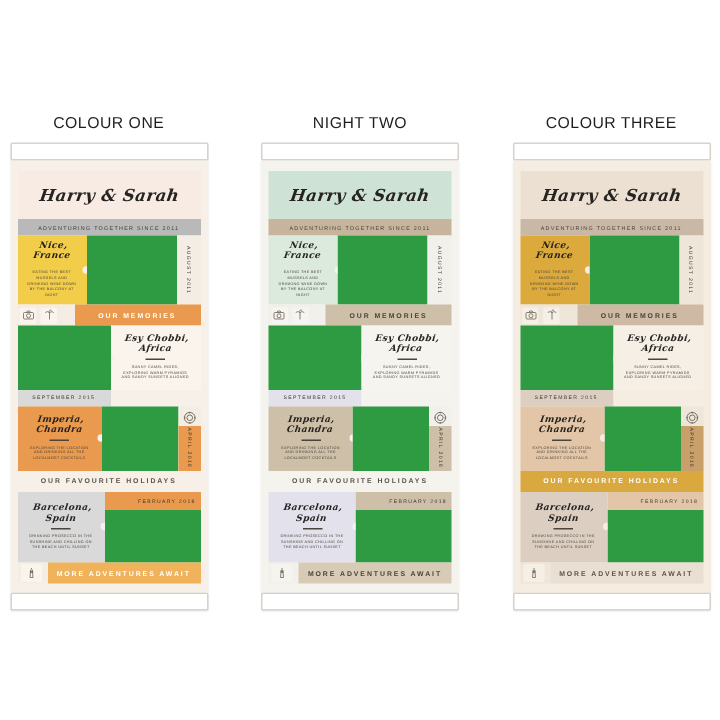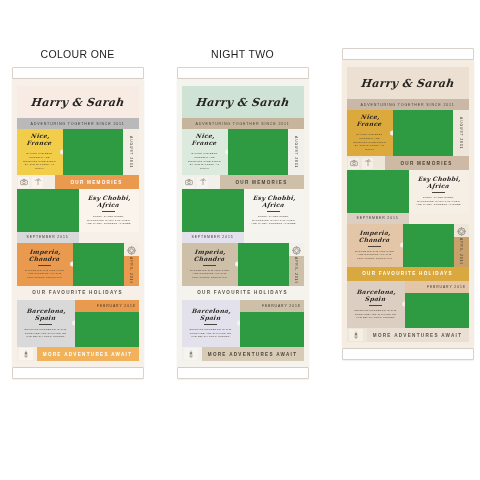--- a/index.html
+++ b/index.html
@@ -4,21 +4,21 @@
 <style>
   * { box-sizing: border-box; margin: 0; padding: 0; }
   html, body {
     width: 480px; height: 480px;
     background: #ffffff;
     font-family: "Liberation Sans", sans-serif;
     overflow: hidden;
   }
   #stage { position: relative; width: 480px; height: 480px; background:#fff; }
 
-  .columns { display: flex; justify-content: flex-end; gap: 20px; padding-top: 48px; }
+  .columns { display: flex; justify-content: space-between; gap: 20px; padding-top: 76px; }
   .column { width: 145px; display: flex; flex-direction: column; align-items: center; }
 
   .col-title {
     font-size: 10.5px; letter-spacing: .35px; color: #1e1e1e;
     text-align: center; margin-bottom: 7px; white-space: nowrap;
     font-family: "Liberation Sans", sans-serif;
   }
 
   
   .hanger {
@@ -305,20 +305,21 @@
                 </div>
               </div>
               <div class="band big" style="flex: 1 1 0%; background: rgb(215, 203, 182); color: rgb(74, 67, 56);">MORE ADVENTURES AWAIT</div>
             </div>
             <div style="flex: 1 1 0%; background: rgb(244, 243, 238);"></div>
           </div>
         </div>
         <div class="hanger bottom"></div>
       </div>
       <div class="column">
+        <div class="col-title">COLOUR THREE</div>
         <div class="hanger"></div>
         <div class="poster-wrap">
           <div class="poster" style="background: rgb(245, 236, 226);">
             <div class="p-head" style="background: rgb(236, 224, 210);">
               <div class="script">Harry &amp; Sarah</div>
             </div>
             <div class="band" style="background: rgb(201, 184, 166); color: rgb(74, 67, 56);">ADVENTURING TOGETHER SINCE 2011</div>
             <div class="row" style="height: 46px;">
               <div class="card" style="width: 46px; background: rgb(219, 169, 60);">
                 <div class="script">Nice, France</div>

